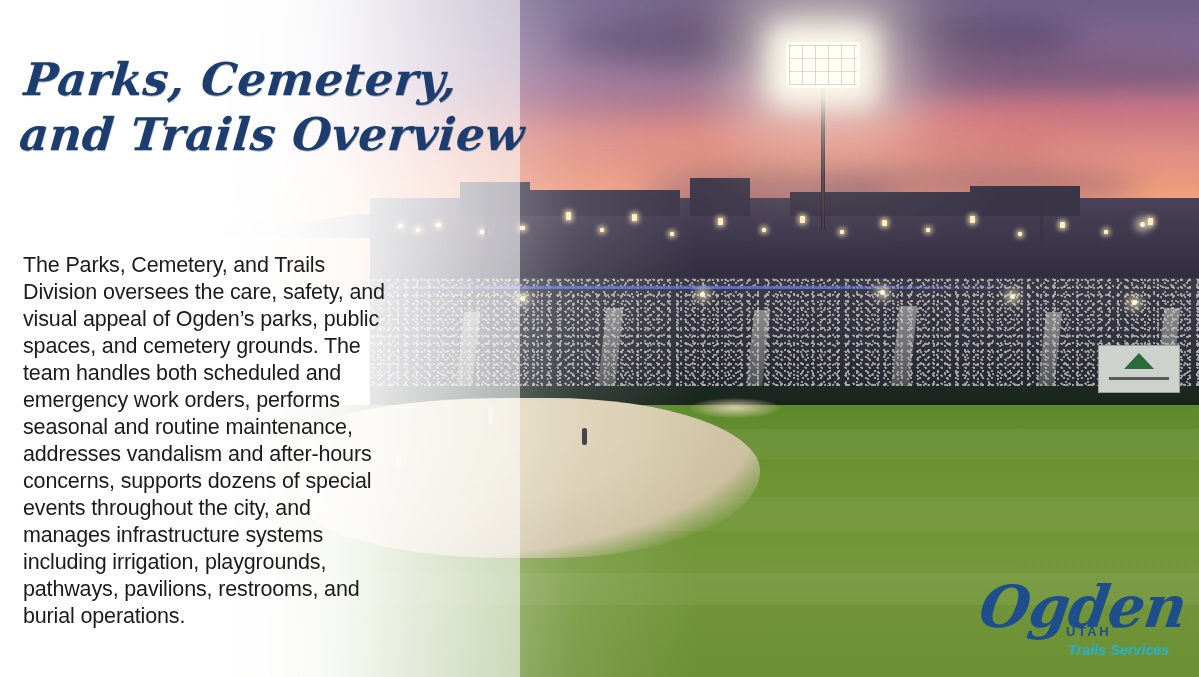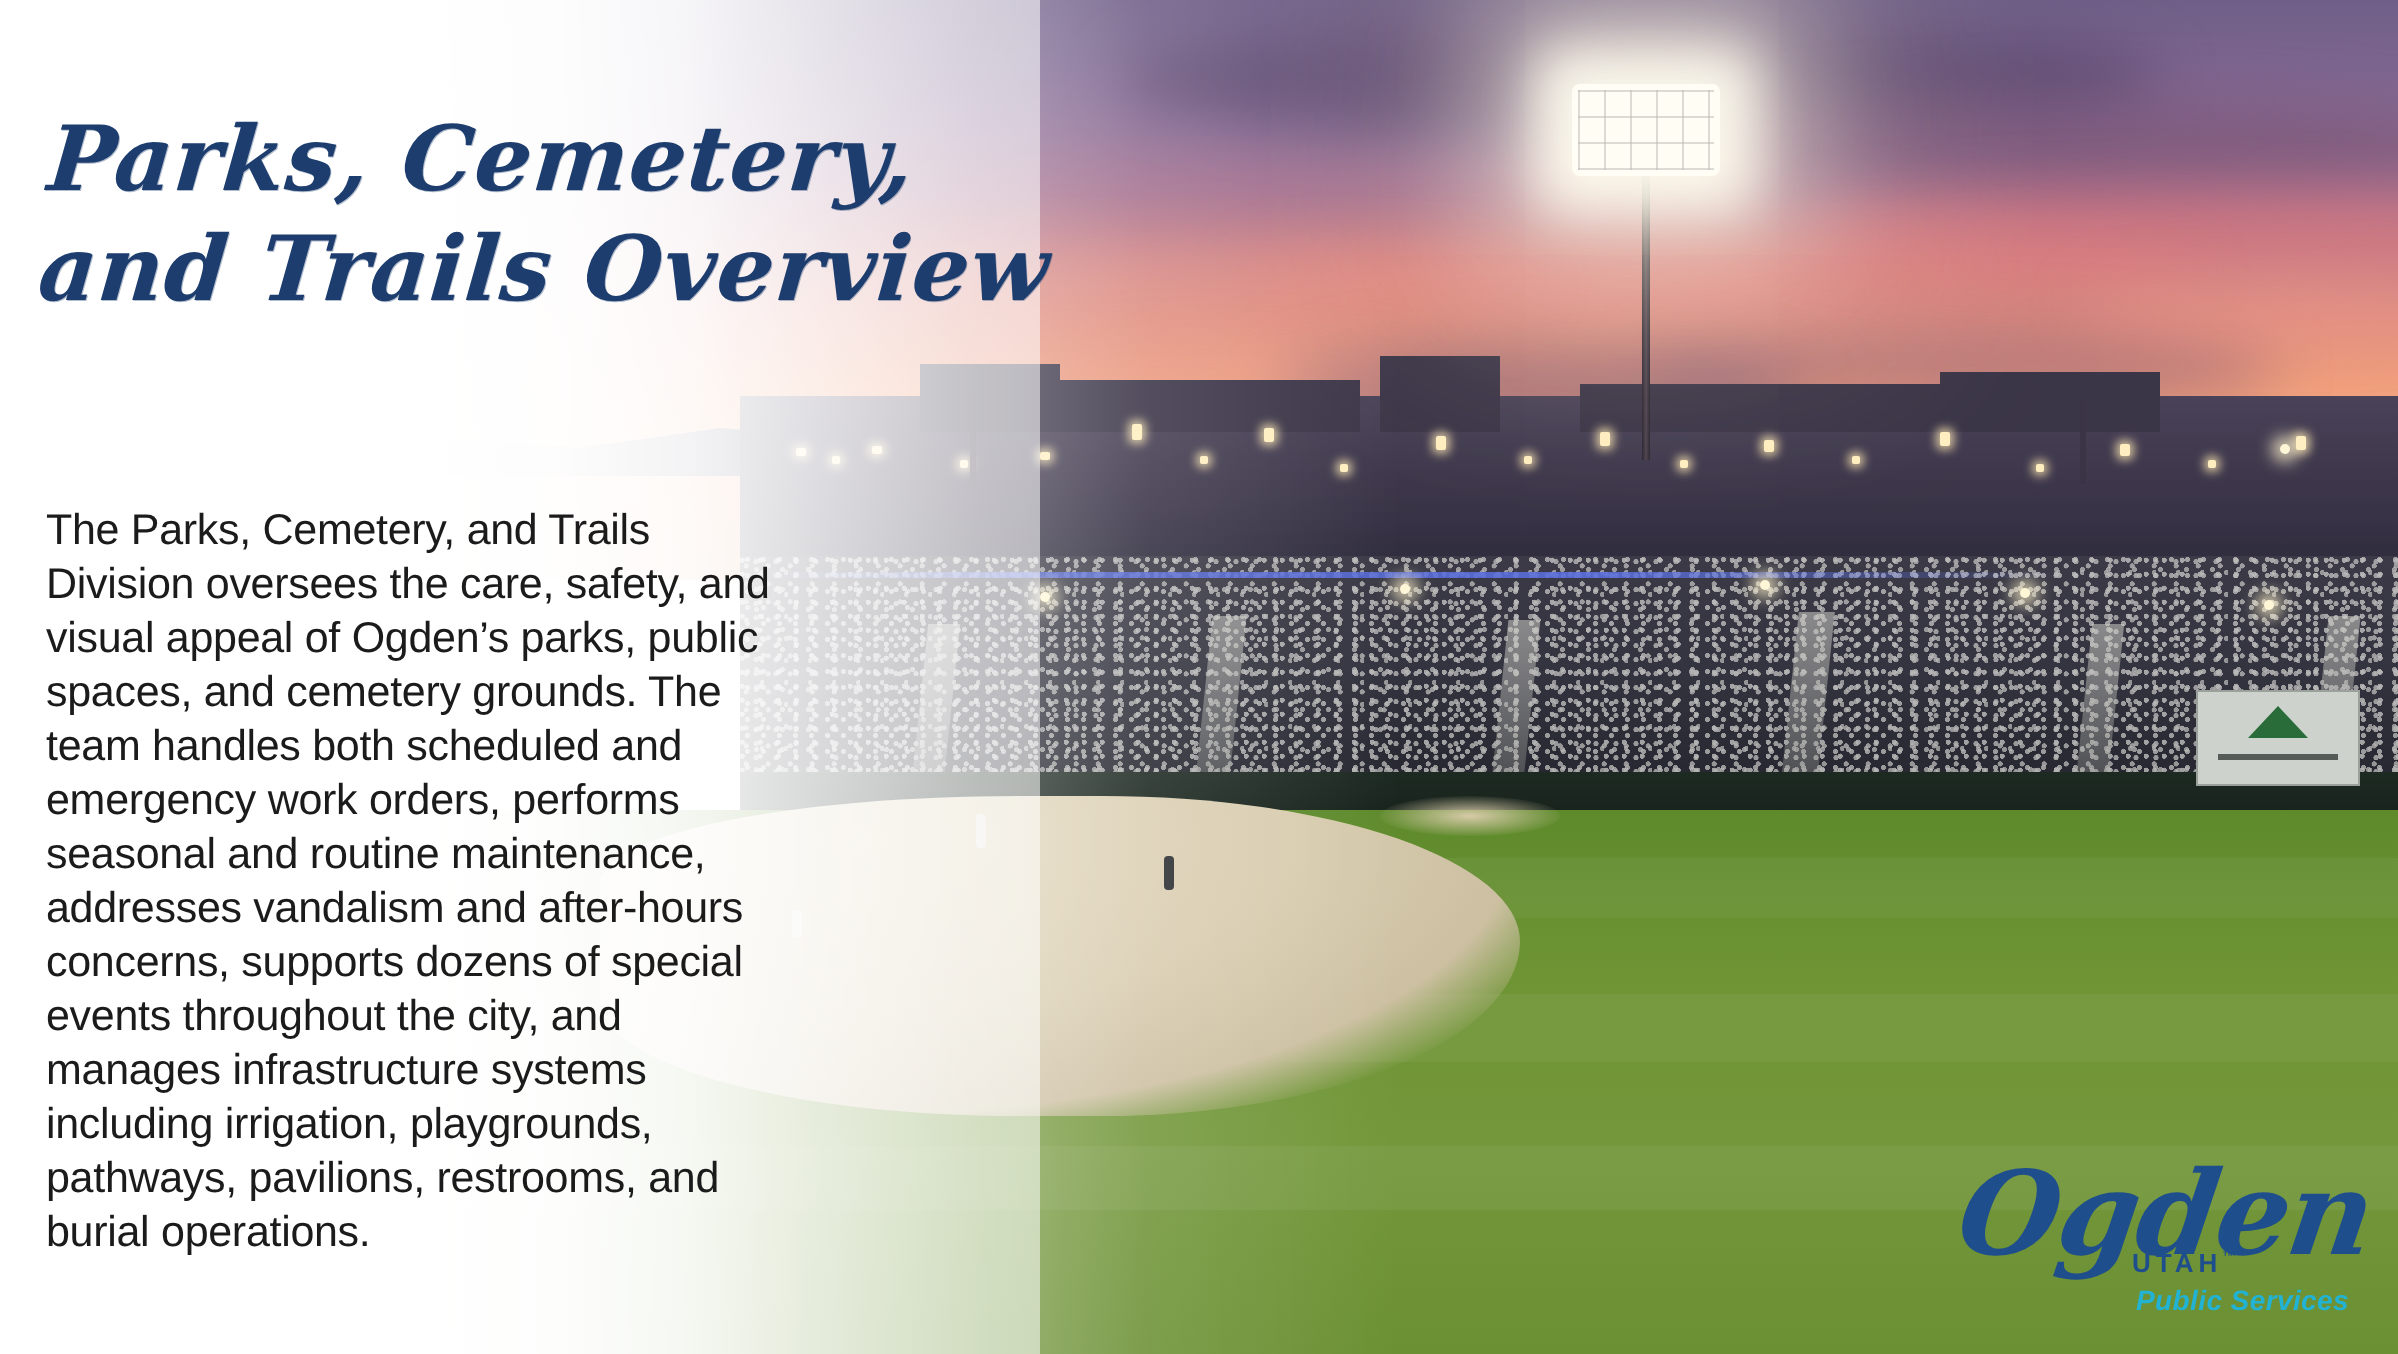--- a/index.html
+++ b/index.html
@@ -438,16 +438,16 @@
   <div class="title">
     <span class="title-line">Parks, Cemetery,</span>
     <span class="title-line">and Trails Overview</span>
   </div>
 
   <p class="body-copy">The Parks, Cemetery, and Trails Division oversees the care, safety, and visual appeal of Ogden’s parks, public spaces, and cemetery grounds.  The team handles both scheduled and emergency work orders, performs seasonal and routine maintenance, addresses vandalism and after-hours concerns, supports dozens of special events throughout the city, and manages infrastructure systems including irrigation, playgrounds, pathways, pavilions, restrooms, and burial operations.</p>
 
   <div class="logo">
     <span class="logo-word">Ogden</span>
     <span class="logo-utah"><span>UTAH</span><span class="logo-tm">™</span></span>
-    <span class="logo-sub">Public Services</span>
+    <span class="logo-sub">Trails Services</span>
   </div>
 
 </div>
 
 </body></html>

